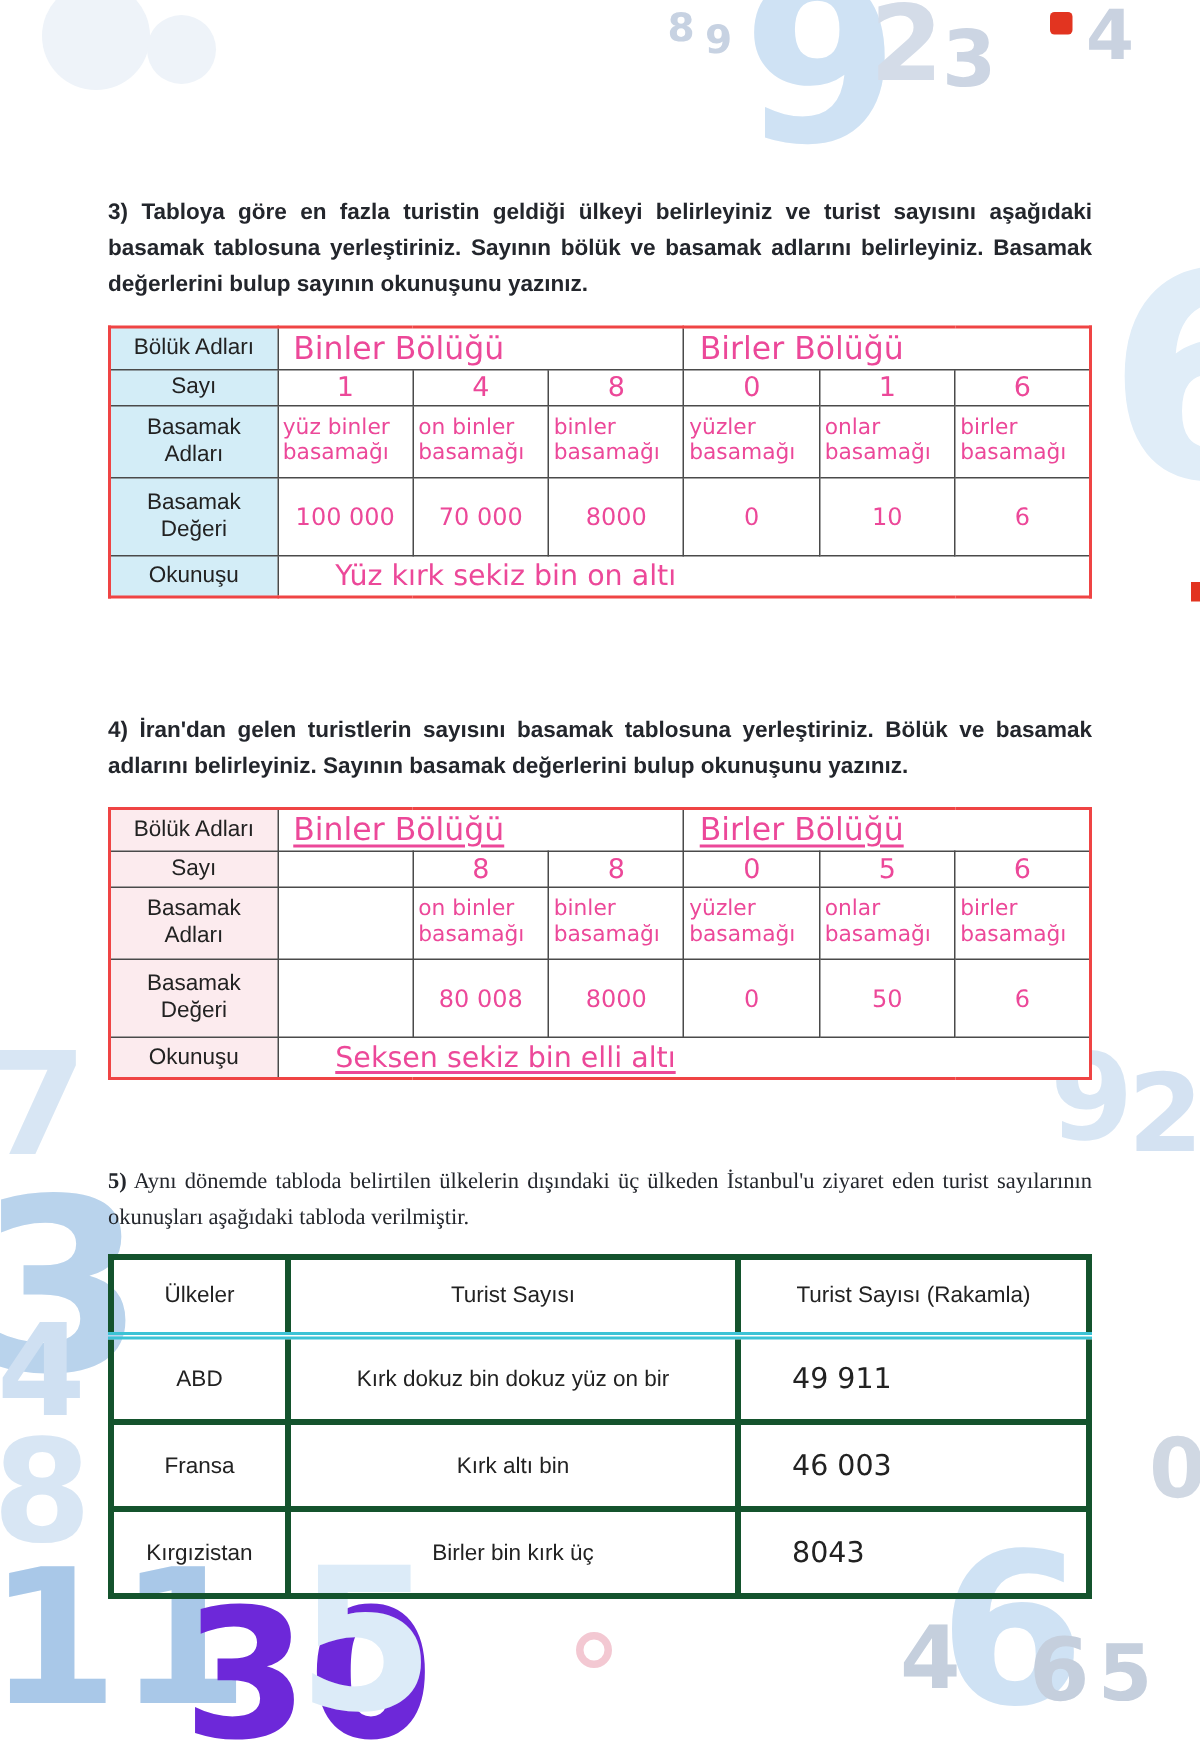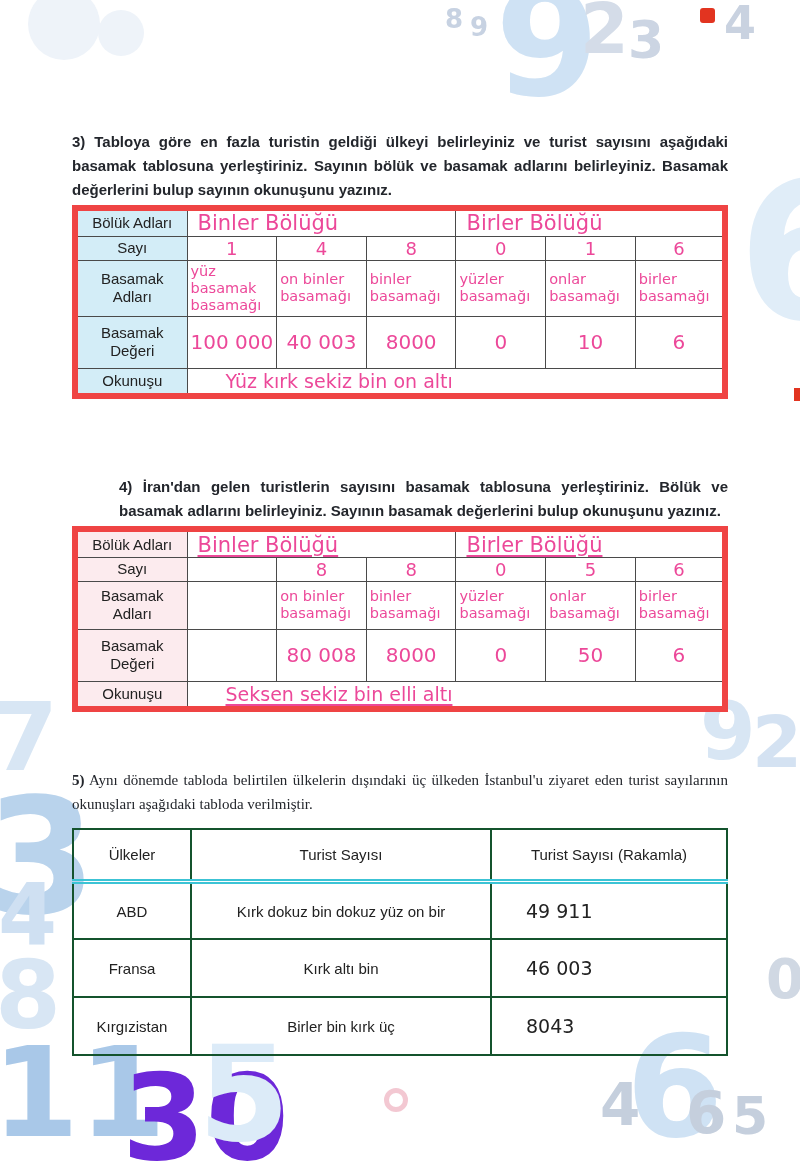--- a/index.html
+++ b/index.html
@@ -18,52 +18,52 @@
           border:5px solid #efb6c3; opacity:.75; z-index:0; }
   .redsq { position:absolute; left:700px; top:8px; width:15px; height:15px;
            background:#e23420; border-radius:3px; z-index:1; }
   .redtick { position:absolute; left:794px; top:388px; width:6px; height:13px;
              background:#e23420; z-index:1; }
 
   .content { position:absolute; left:72px; top:102px; width:656px; z-index:2; }
 
   .question { font-size:15px; font-weight:700; color:#23262c;
               line-height:1.6; text-align:justify;margin-top:28px; }
-  .q4 { margin-top:76px;margin-left:47px; }
+  .q4 { margin-top:76px; }
   .q5 { margin-top:56px; font-weight:400;font-family:Liberation Serif, serif; }
   .q5 .qnum { font-weight:700; }
   .instruction { font-size:15px; font-weight:700; color:#23262c; line-height:1.6; }
 
   .hw { color:#ec4899; font-family:"DejaVu Sans", sans-serif; }
 
   
   table.ptable { border-collapse:collapse; width:100%; table-layout:fixed;
-                 margin-top:3px; background:#fff; border:6px solid #ef4444; }
+                 margin-top:15px; background:#fff; border:2px solid #ef4444; }
   .ptable td { border:1px solid #4a4a4a; vertical-align:middle; }
   .ptable .lbl { background:#d3edf7; font-size:15px; color:#222;
                  text-align:center; padding:2px 6px; line-height:1.2; }
   .t2 .lbl { background:#fcebee; }
   .r-boluk td { height:28px; }
   .r-boluk .hw { font-size:21px; text-align:left; padding-left:10px; }
   .r-digit td { height:24px; }
   .r-digit .hw { font-size:18px; text-align:center; }
   .r-names td { height:48px; }
   .r-names .hw { font-size:14.5px; line-height:1.18; text-align:left; padding:2px 3px; }
   .r-values td { height:52px; }
-  .r-values .hw { font-size:20px; text-align:center; }
+  .r-values .hw { font-size:16px; text-align:center; }
   .r-read td { height:28px; }
   .r-read .hw { font-size:19px; text-align:left; padding-left:38px; }
   .t2 .r-boluk .hw, .t2 .r-read .hw {
     text-decoration:underline; text-underline-offset:3px;
     text-decoration-thickness:1.5px;
   }
 
   
   table.ctable { border-collapse:collapse; width:100%; table-layout:fixed; margin-top:12px; }
-  .ctable th, .ctable td { border:2px solid #14532d; vertical-align:middle; }
+  .ctable th, .ctable td { border:4px solid #14532d; vertical-align:middle; }
   .ctable th { font-size:15px; font-weight:400; color:#222; height:52px;
                border-bottom:5px double #3cc3d5; }
   .ctable td { height:58px; font-size:15px; color:#222; text-align:center; }
   .ctable td.num { text-align:left; padding-left:34px; font-size:19px; }
 </style>
 </head>
 <body>
 
 <div class="page">
 
@@ -118,31 +118,31 @@
         <td class="lbl">Sayı</td>
         <td class="hw">1</td>
         <td class="hw">4</td>
         <td class="hw">8</td>
         <td class="hw">0</td>
         <td class="hw">1</td>
         <td class="hw">6</td>
       </tr>
       <tr class="r-names">
         <td class="lbl">Basamak Adları</td>
-        <td class="hw">yüz basamak basamağı</td>
+        <td class="hw">yüz binler basamağı</td>
         <td class="hw">on binler basamağı</td>
         <td class="hw">binler basamağı</td>
         <td class="hw">yüzler basamağı</td>
         <td class="hw">onlar basamağı</td>
         <td class="hw">birler basamağı</td>
       </tr>
       <tr class="r-values">
         <td class="lbl">Basamak Değeri</td>
         <td class="hw">100 000</td>
-        <td class="hw">40 003</td>
+        <td class="hw">70 000</td>
         <td class="hw">8000</td>
         <td class="hw">0</td>
         <td class="hw">10</td>
         <td class="hw">6</td>
       </tr>
       <tr class="r-read">
         <td class="lbl">Okunuşu</td>
         <td class="hw" colspan="6">Yüz kırk sekiz bin on altı</td>
       </tr>
     </tbody>

